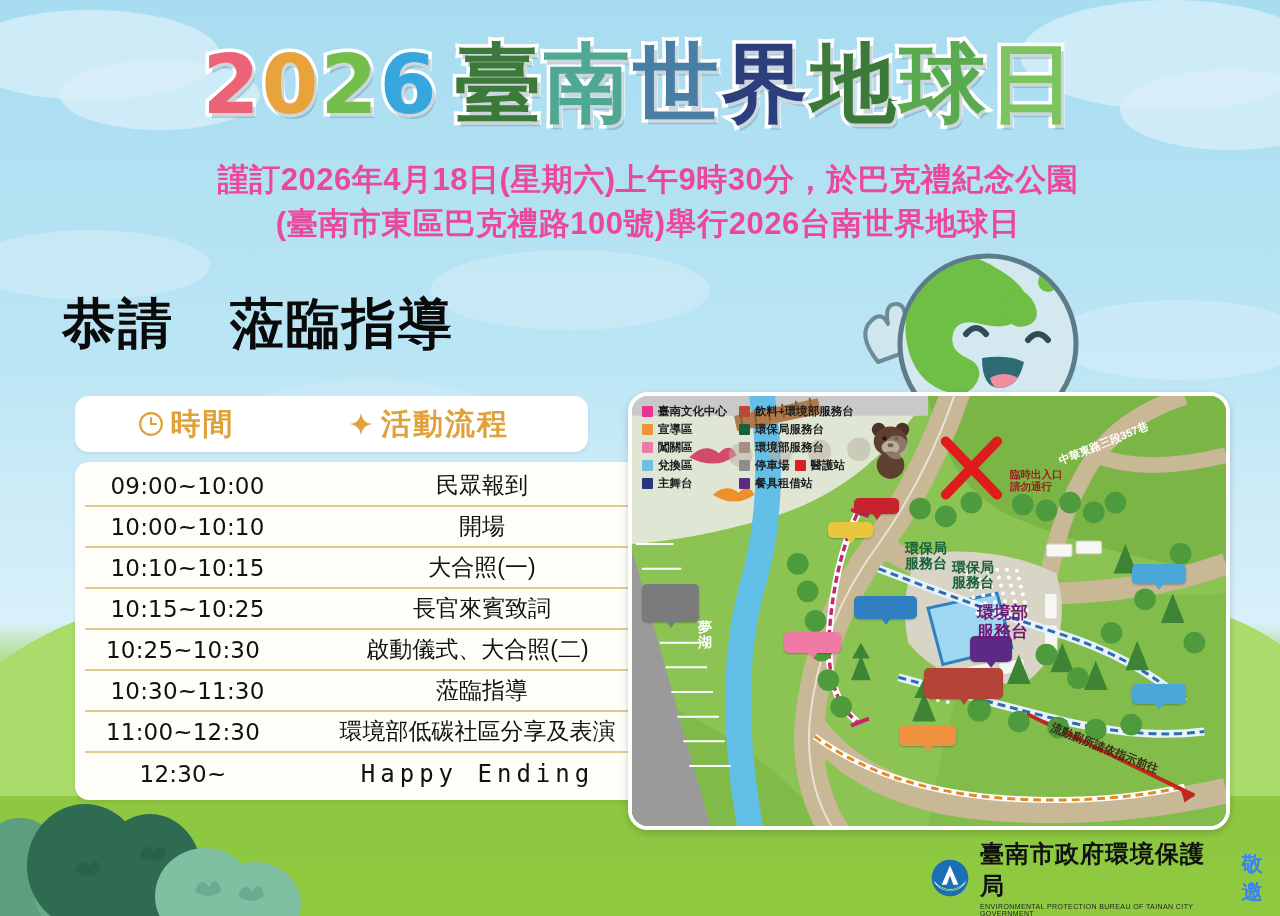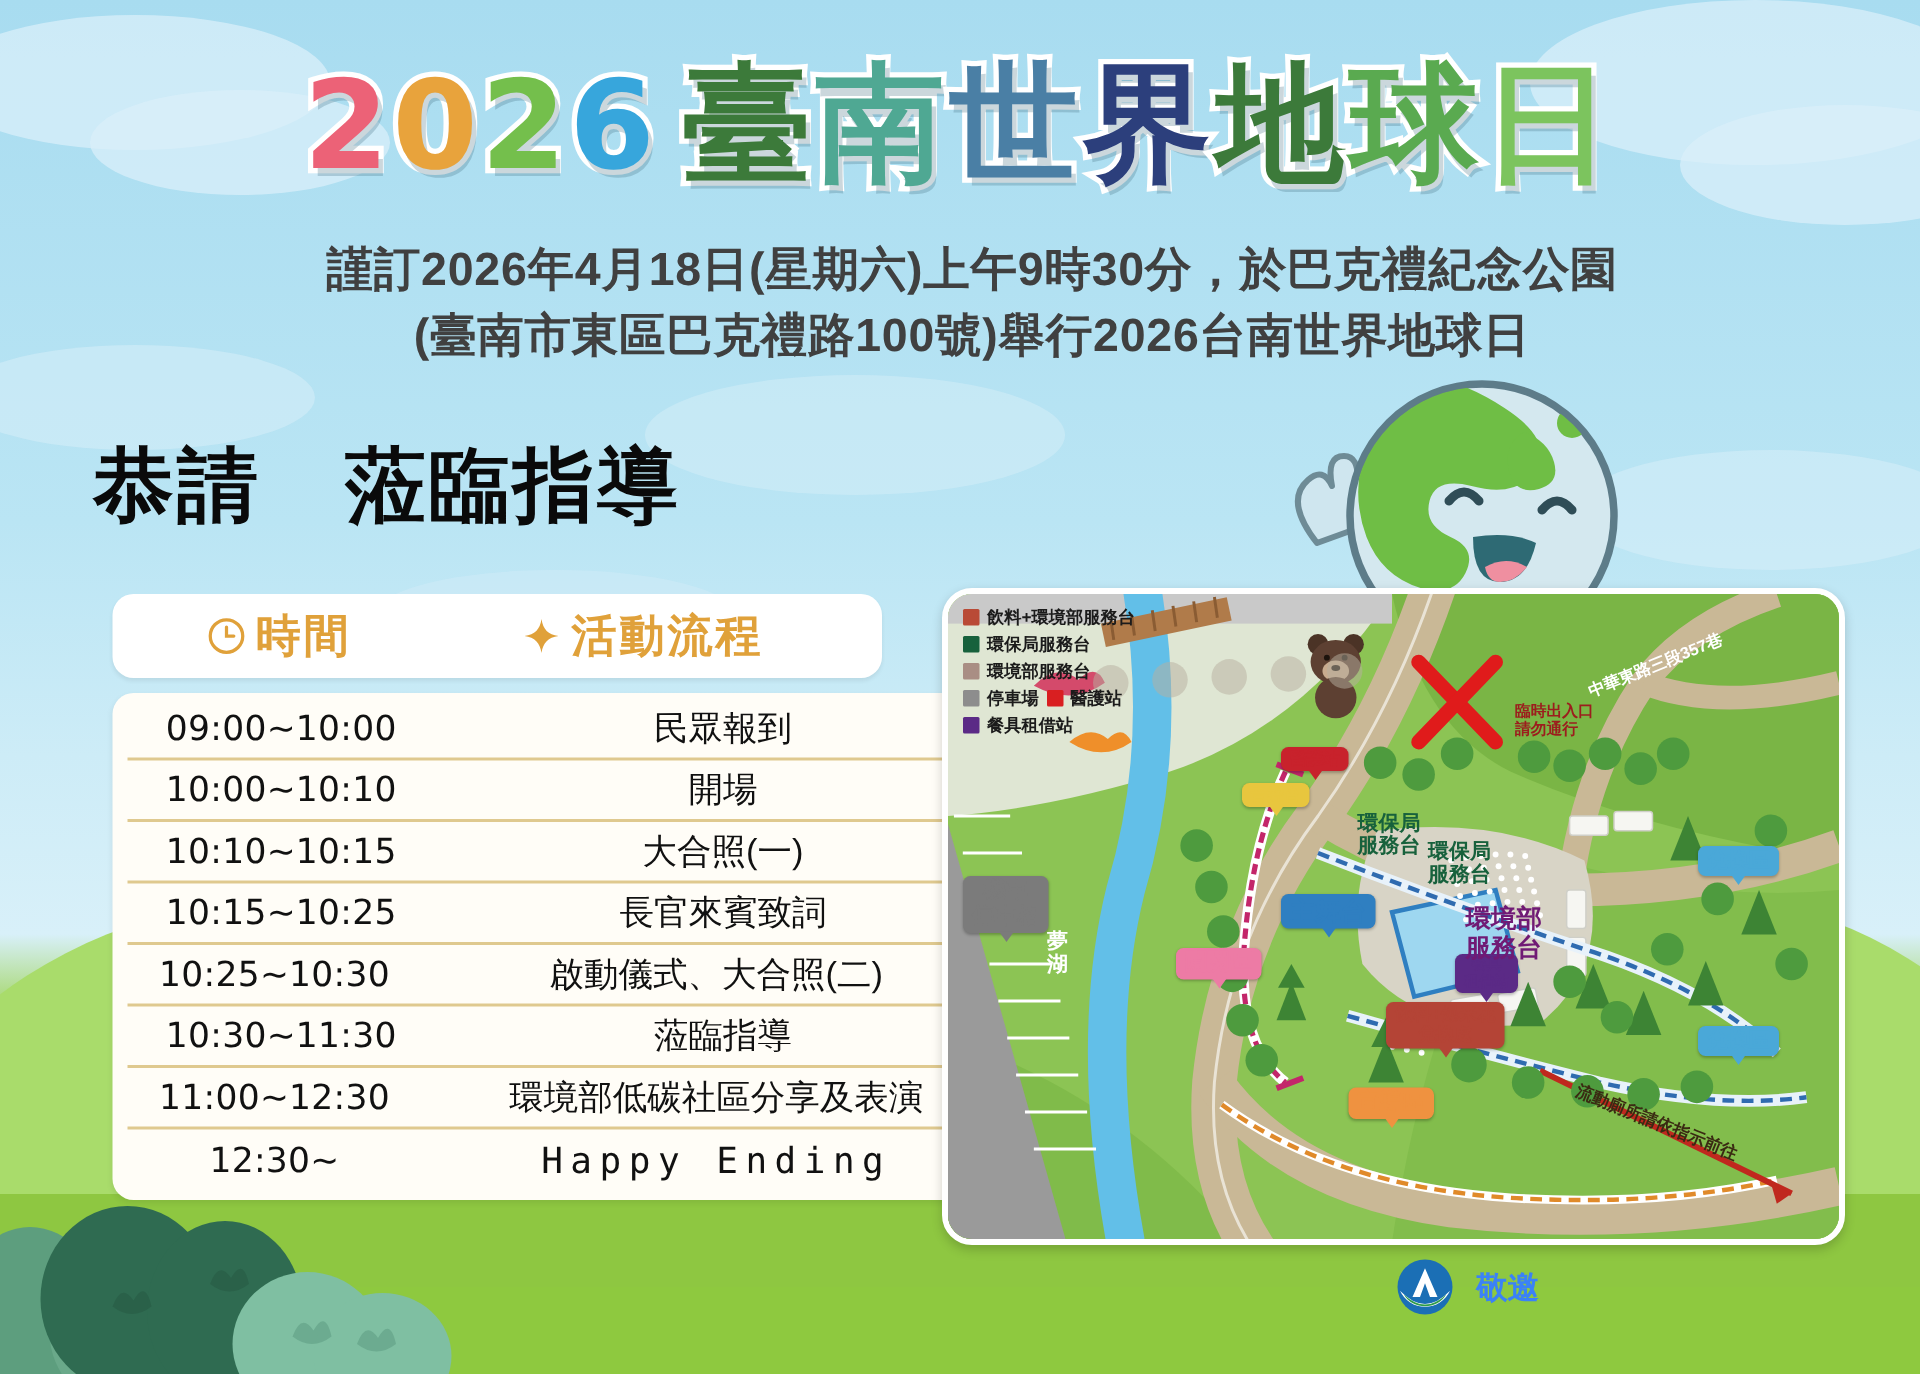--- a/index.html
+++ b/index.html
@@ -30,21 +30,21 @@
     -webkit-text-stroke: 7px #ffffff;
     paint-order: stroke fill;
     text-shadow: 3px 5px 0 rgba(70,110,130,.28);
     font-family: "DejaVu Sans", "Liberation Sans", sans-serif;
   }
   .title-row .cjk { font-size: 86px; letter-spacing: 3px; }
   .title-gap { width: 16px; -webkit-text-stroke: 0; }
 
   .subtitle {
     position: absolute; top: 158px; left: 16px; right: 0;
-    text-align: center; color: #404040; z-index: 6;
+    text-align: center; color: #ec4899; z-index: 6;
     font-size: 31px; font-weight: 700; line-height: 1.42;
     letter-spacing: .5px;
   }
 
   .invite-heading {
     position: absolute; top: 288px; left: 62px; z-index: 6;
     font-size: 54px; font-weight: 700; color: #0a0a0a;
     letter-spacing: 2px;
   }
 
@@ -461,20 +461,42 @@
           <circle cx="110" cy="60" r="12"></circle>
           <circle cx="150" cy="58" r="12"></circle>
         <circle cx="190" cy="56" r="12"></circle>
           <circle cx="230" cy="54" r="12"></circle>
           <circle cx="268" cy="52" r="12"></circle>
         </g>
     </g>
   </svg>
 
   <div class="legend">
+    <div class="legend-col" id="legend-left">
+        <div class="lg-item">
+          <span class="lg-swatch" style="background: rgb(232, 54, 143);"></span>
+          <span class="lg-text">臺南文化中心</span>
+        </div>
+        <div class="lg-item">
+          <span class="lg-swatch" style="background: rgb(240, 147, 60);"></span>
+          <span class="lg-text">宣導區</span>
+        </div>
+        <div class="lg-item">
+          <span class="lg-swatch" style="background: rgb(237, 123, 165);"></span>
+          <span class="lg-text">闖關區</span>
+        </div>
+        <div class="lg-item">
+          <span class="lg-swatch" style="background: rgb(110, 192, 224);"></span>
+          <span class="lg-text">兌換區</span>
+        </div>
+        <div class="lg-item">
+          <span class="lg-swatch" style="background: rgb(37, 53, 126);"></span>
+          <span class="lg-text">主舞台</span>
+        </div>
+      </div>
     <div class="legend-col" id="legend-right">
         <div class="lg-item">
           <span class="lg-pair">
             <span class="lg-swatch" style="background: rgb(185, 74, 54);"></span>
             <span class="lg-text">飲料+環境部服務台</span>
           </span>
         </div>
         <div class="lg-item">
           <span class="lg-pair">
             <span class="lg-swatch" style="background: rgb(23, 97, 60);"></span>
@@ -565,14 +587,18 @@
   <div class="note-toilet" style="left:415px;top:345px;transform:rotate(22deg);">流動廁所請依指示前往</div>
 </div>
 
 <div class="footer">
   <svg class="foot-logo" viewBox="0 0 48 48">
     <circle cx="24" cy="24" r="22" fill="#1b6fb5"></circle>
     <path d="M4 27 Q24 48 44 27 A22 22 0 0 1 4 27z" fill="#ffffff"></path>
     <path d="M7 30 Q24 46 41 30 A20 20 0 0 1 7 30z" fill="#2f9c4a"></path>
     <path d="M24 9 L34 32 H28 L24 21 L20 32 H14z" fill="#ffffff"></path>
   </svg>
+  <div>
+    <div class="foot-name">臺南市政府環境保護局</div>
+    <div class="foot-en">ENVIRONMENTAL PROTECTION BUREAU OF TAINAN CITY GOVERNMENT</div>
+  </div>
   <div class="foot-inv">敬邀</div>
 </div>
 
 </body></html>

